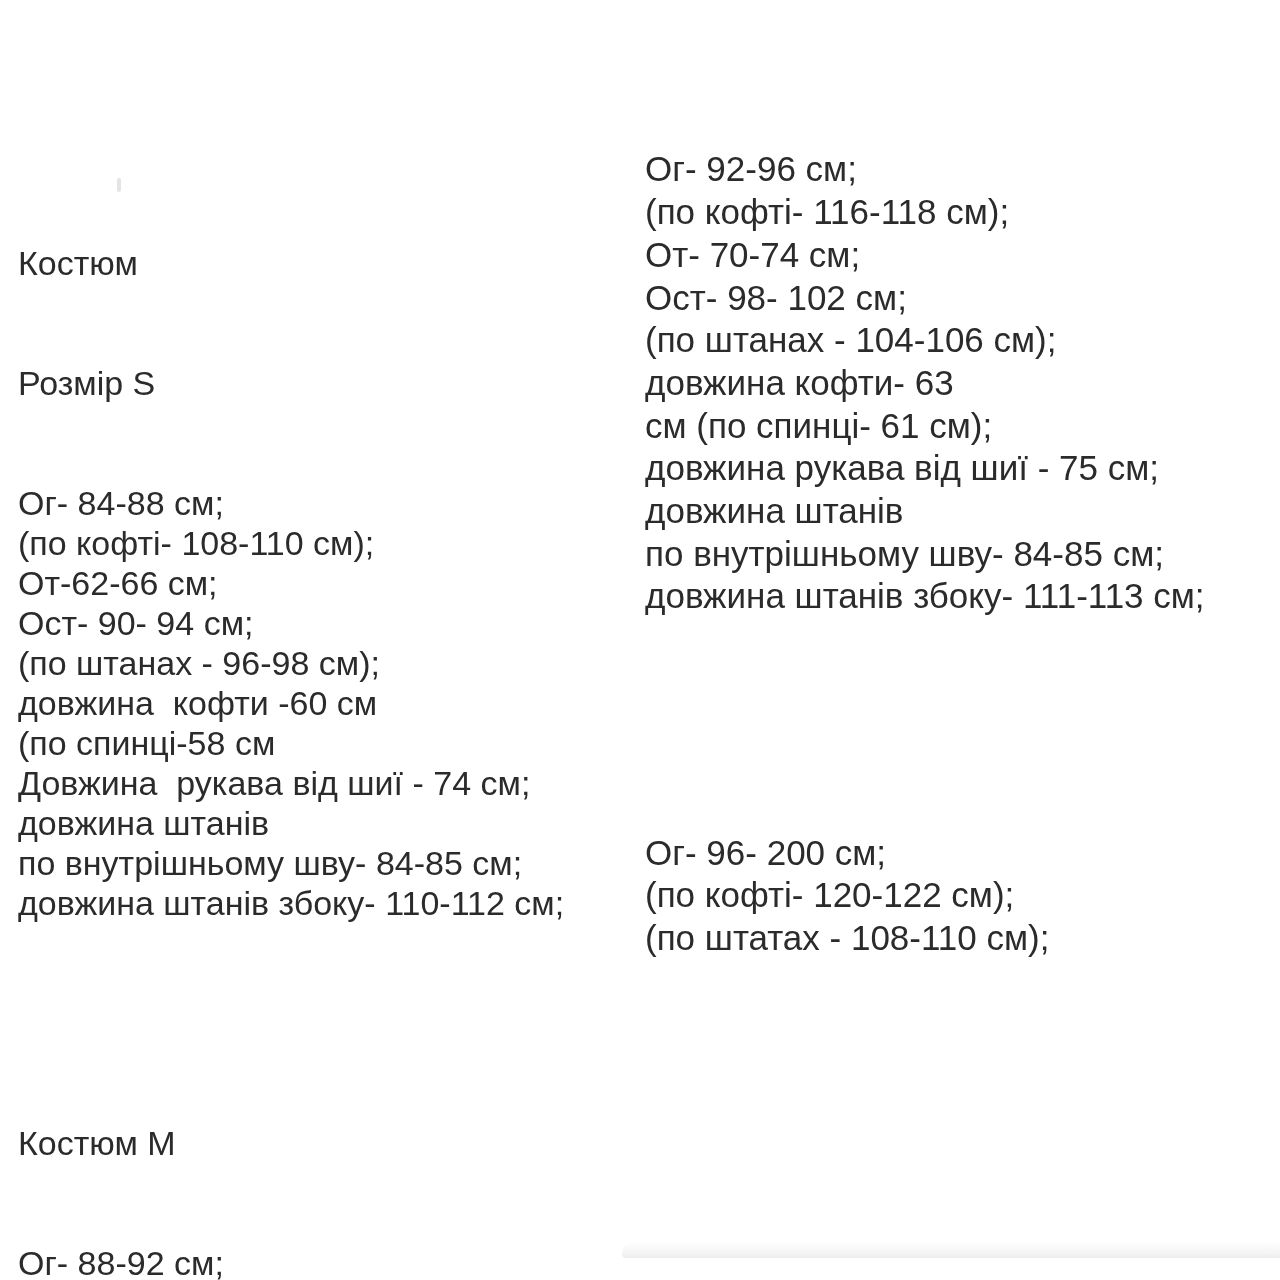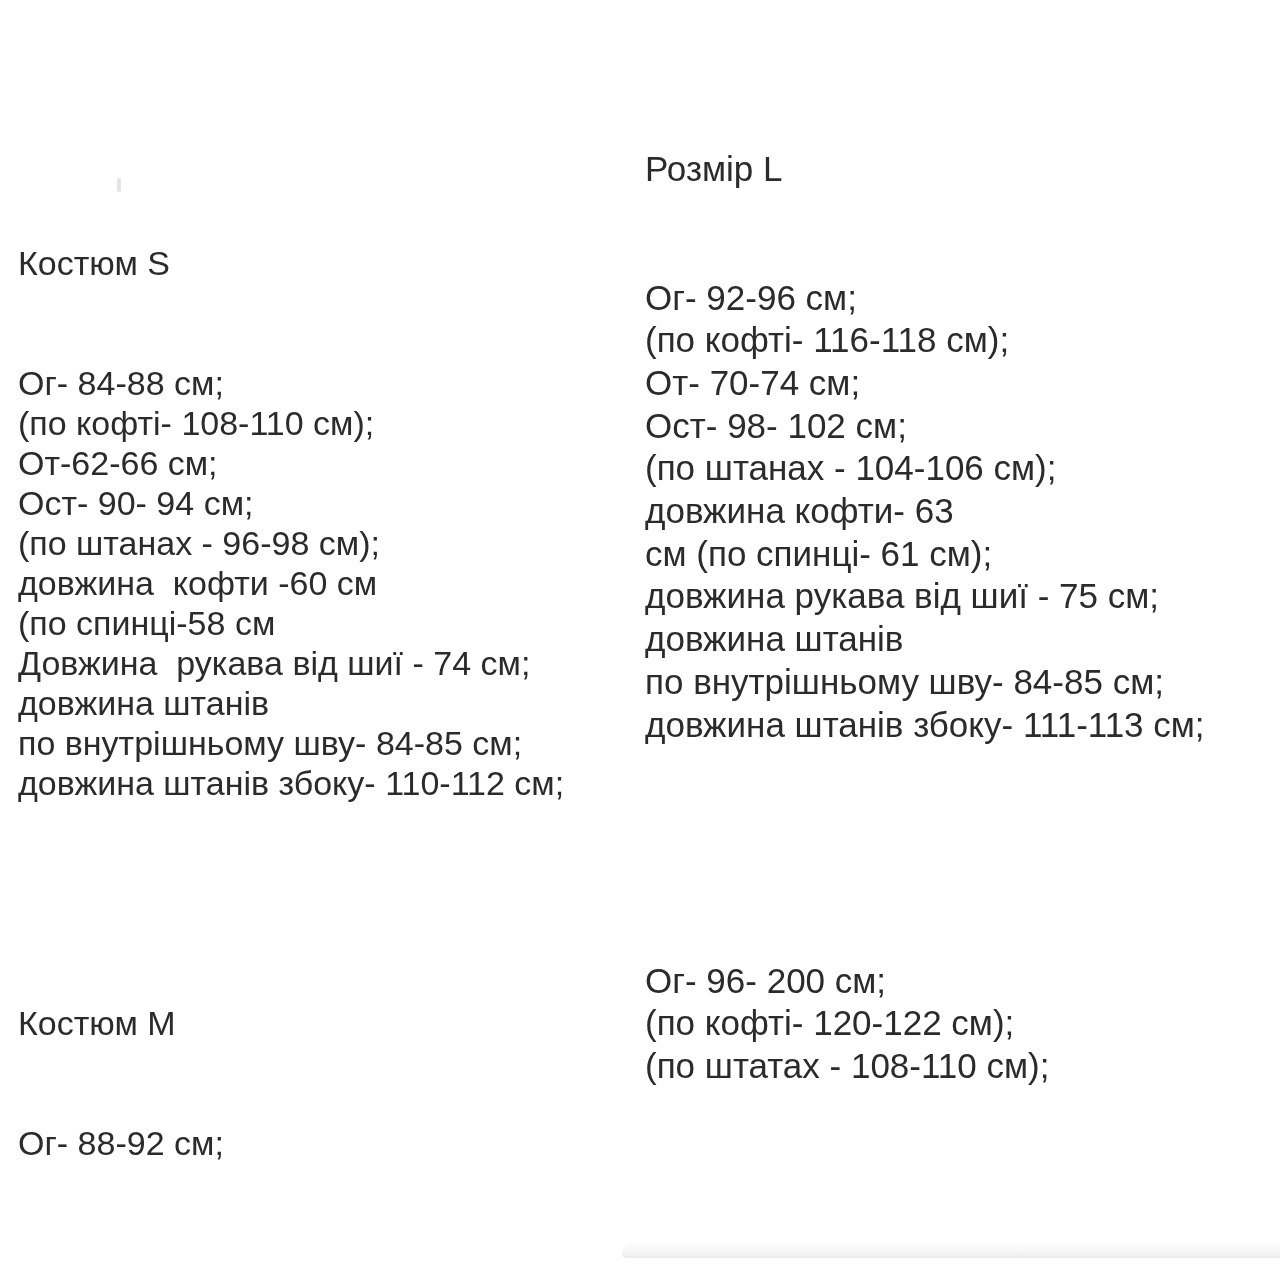--- a/index.html
+++ b/index.html
@@ -63,35 +63,35 @@
     background: linear-gradient(180deg, #fefefe 0%, #f4f4f4 70%, #ececec 100%);
     border-radius: 12px 0 0 4px;
   }
 </style>
 </head>
 <body>
 
 <div>
 
   <div class="col col-left">
-    <div class="line">Костюм S</div>
+    <div class="line">Костюм</div>
+    <div class="line">Розмір S</div>
     <div><div class="line">Ог- 84-88 см;</div><div class="line">(по кофті- 108-110 см);</div><div class="line">От-62-66 см;</div><div class="line">Ост- 90- 94 см;</div><div class="line">(по штанах - 96-98 см);</div><div class="line">довжина  кофти -60 см</div><div class="line">(по спинці-58 см</div><div class="line">Довжина  рукава від шиї - 74 см;</div><div class="line">довжина штанів</div><div class="line">по внутрішньому шву- 84-85 см;</div><div class="line">довжина штанів збоку- 110-112 см;</div></div>
     <div class="spacer-left"></div>
     <div class="line">Костюм M</div>
     <div><div class="line">Ог- 88-92 см;</div></div>
   </div>
 
   <div class="smudge"></div>
 
   <div class="cutline-wrap">
     
   </div>
 
   <div class="col col-right">
-    <div class="line">Розмір L</div>
     <div><div class="line">Ог- 92-96 см;</div><div class="line">(по кофті- 116-118 см);</div><div class="line">От- 70-74 см;</div><div class="line">Ост- 98- 102 см;</div><div class="line">(по штанах - 104-106 см);</div><div class="line">довжина кофти- 63</div><div class="line">см (по спинці- 61 см);</div><div class="line">довжина рукава від шиї - 75 см;</div><div class="line">довжина штанів</div><div class="line">по внутрішньому шву- 84-85 см;</div><div class="line">довжина штанів збоку- 111-113 см;</div></div>
     <div class="spacer-right"></div>
     <div><div class="line">Ог- 96- 200 см;</div><div class="line">(по кофті- 120-122 см);</div><div class="line">(по штатах - 108-110 см);</div></div>
   </div>
 
   <div class="bottom-bar"></div>
 
 </div>
 
 </body></html>

